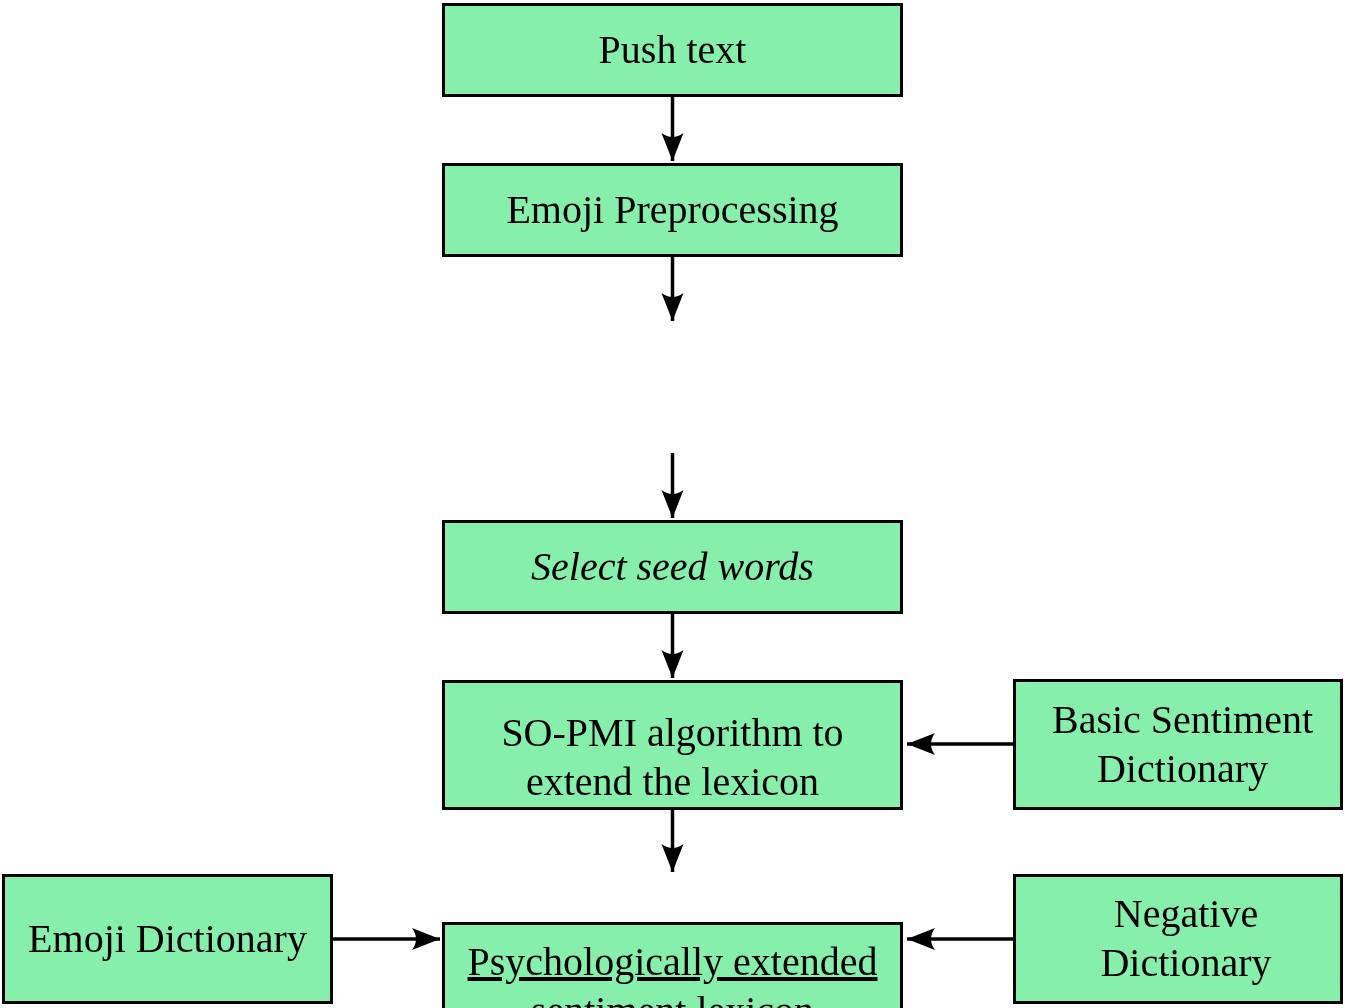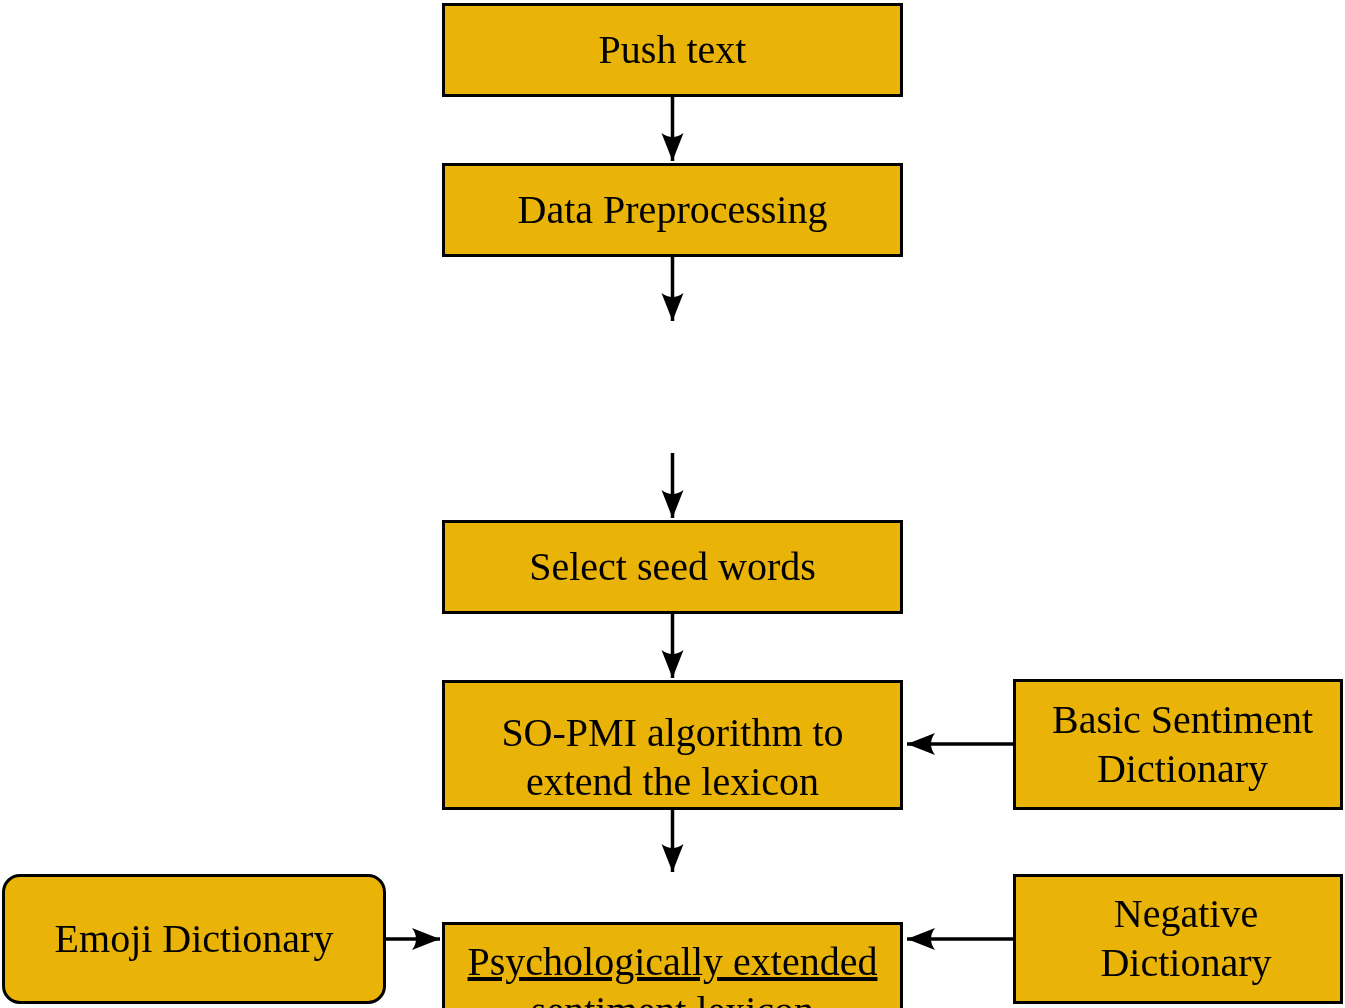--- a/index.html
+++ b/index.html
@@ -9,40 +9,40 @@
     width: 1345px;
     height: 1008px;
     background: #ffffff;
     overflow: hidden;
     font-family: "Liberation Serif", "DejaVu Serif", serif;
   }
   .node {
     position: absolute;
     box-sizing: border-box;
     border: 3px solid #000000;
-    background: #eab308;
+    background: #86efac;
     color: #000000;
     display: flex;
     align-items: center;
     justify-content: center;
     text-align: center;
     font-size: 40px;
     line-height: 1.22;
     white-space: pre-line;
   }
   
   .n-push      { left: 442px; top: 3px;   width: 461px; height: 94px;  }
   .n-preproc   { left: 442px; top: 163px; width: 461px; height: 94px;  }
   .n-tfidf     { left: 442px; top: 323px; width: 461px; height: 131px; }
-  .n-seed      { left: 442px; top: 520px; width: 461px; height: 94px;  }
+  .n-seed      { left: 442px; top: 520px; width: 461px; height: 94px; font-style: italic;  }
   .n-sopmi     { left: 442px; top: 680px; width: 461px; height: 130px; align-items: flex-end; }
   .n-psych     { left: 442px; top: 922px; width: 461px; height: 130px; text-decoration: underline; }
   
   .n-basic     { left: 1013px; top: 679px; width: 330px; height: 131px; padding-left: 9px; }
-  .n-emoji     { left: 2px;    top: 874px; width: 384px; height: 130px; border-radius: 18px; }
+  .n-emoji     { left: 2px;    top: 874px; width: 331px; height: 130px; }
   .n-negative  { left: 1013px; top: 874px; width: 330px; height: 130px; padding-left: 16px; }
 
   #arrow-layer {
     position: absolute;
     left: 0; top: 0;
     width: 1345px;
     height: 1008px;
     pointer-events: none;
   }
 </style>
@@ -65,21 +65,21 @@
     <line x1="1013" y1="744" x2="907" y2="744" stroke="#000000" stroke-width="3.5" marker-end="url(#arrowhead)"></line>
     <line x1="333" y1="939" x2="440" y2="939" stroke="#000000" stroke-width="3.5" marker-end="url(#arrowhead)"></line>
     <line x1="1013" y1="939" x2="907" y2="939" stroke="#000000" stroke-width="3.5" marker-end="url(#arrowhead)"></line>
   </svg>
 
   <div class="node n-push">
     <span>Push text</span>
   </div>
 
   <div class="node n-preproc">
-    <span>Data Preprocessing</span>
+    <span>Emoji Preprocessing</span>
   </div>
 
 
   <div class="node n-seed">
     <span>Select seed words</span>
   </div>
 
   <div class="node n-sopmi">
     <span>SO-PMI algorithm to
 extend the lexicon</span>

